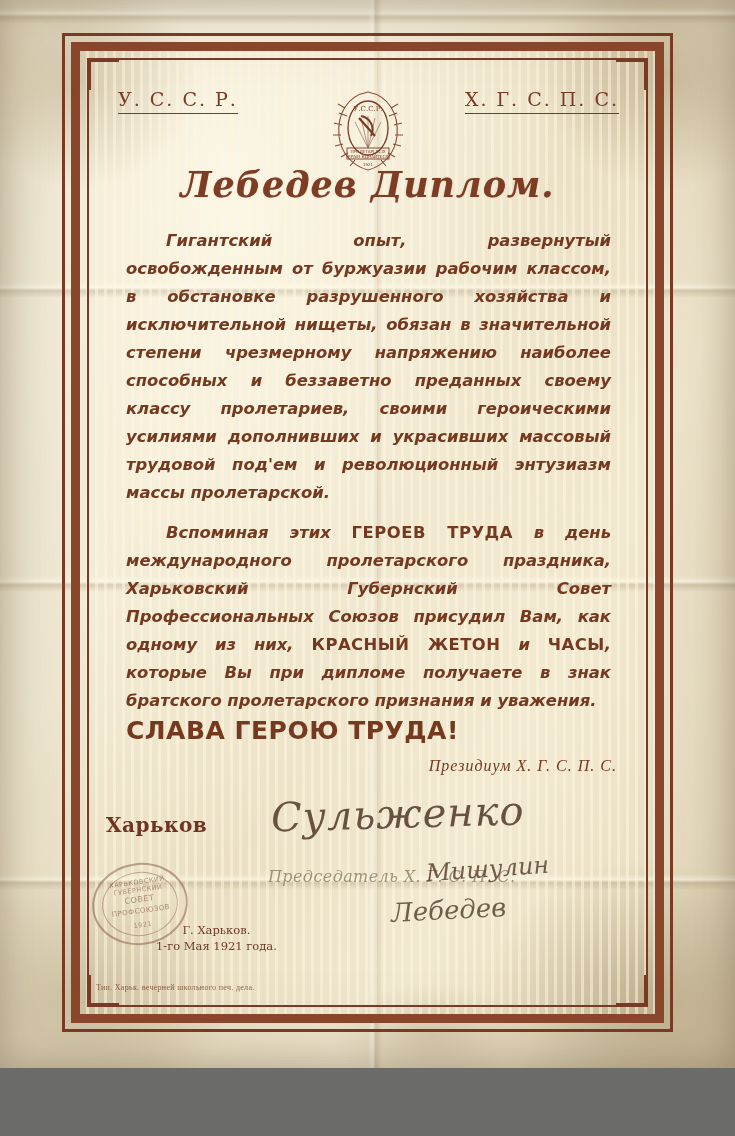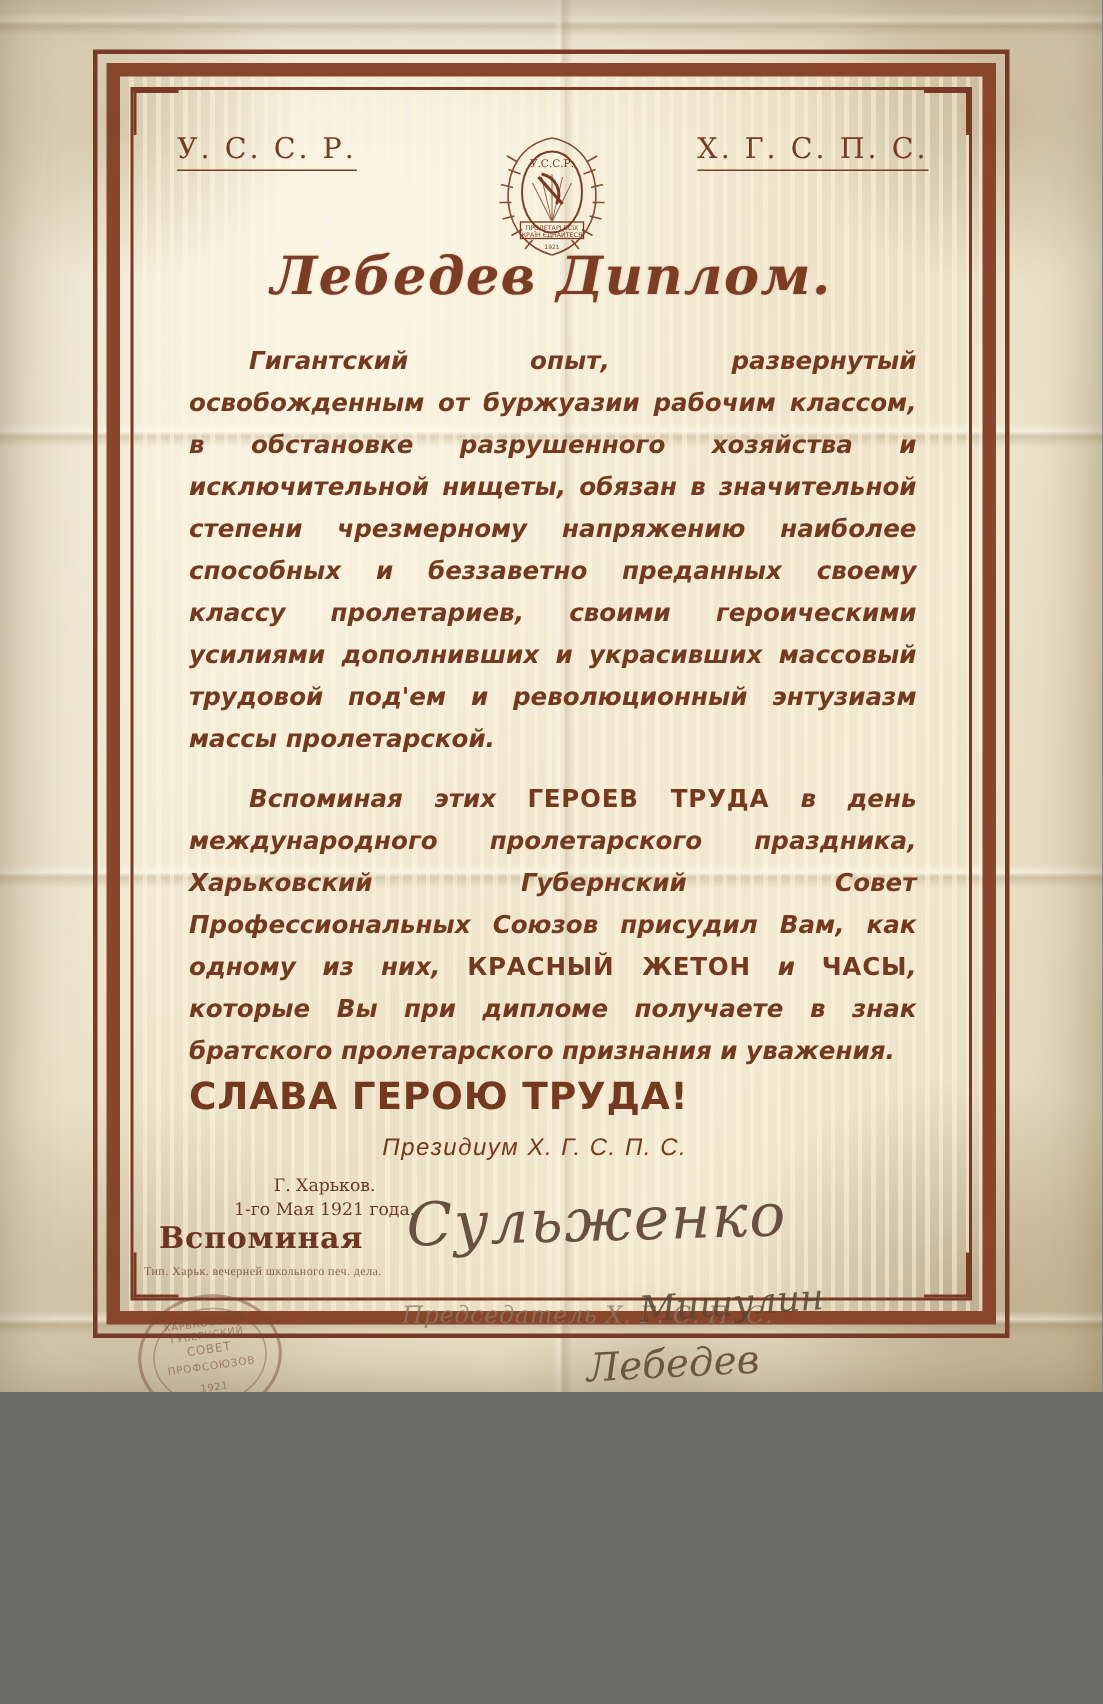--- a/index.html
+++ b/index.html
@@ -11,21 +11,21 @@
     width: 735px;
     height: 1136px;
     overflow: hidden;
     font-family: "Liberation Serif", serif;
   }
 
   
   #page {
     position: relative;
     width: 735px;
-    height: 928px;
+    height: 1068px;
     background:
       radial-gradient(ellipse at 30% 18%, rgba(255,252,238,0.75) 0%, rgba(255,252,238,0) 55%),
       radial-gradient(ellipse at 75% 70%, rgba(244,236,214,0.6) 0%, rgba(244,236,214,0) 60%),
       linear-gradient(115deg, #ded2b4 0%, #e9dfc4 12%, #efe7cf 30%, #e7dcc0 52%, #efe6cd 70%, #ded1b0 88%, #cfc09c 100%);
     overflow: hidden;
   }
 
   
   .stain {
     position: absolute;
@@ -162,22 +162,22 @@
     font-weight: bold;
     font-size: 25px;
     letter-spacing: 0.5px;
     text-indent: 0;
     margin-top: 2px;
   }
 
   #presidium {
     margin-top: 10px;
     padding-right: 22px;
-    text-align: center;
-    font-family: Liberation Sans, sans-serif;
+    text-align: right;
+    font-family: Liberation Serif, serif;
     font-style: italic;
     font-size: 16px;
     color: #74391f;
     letter-spacing: 1px;
   }
 
   
   #recipient-row {
     position: relative;
     margin-top: 16px;
@@ -362,21 +362,21 @@
     <div id="title">Лебедев Диплом.</div>
 
     <div class="body-block">
       <p>Гигантский опыт, развернутый освобожденным от буржуазии рабочим классом, в обстановке разрушенного хозяйства и исключительной нищеты, обязан в значительной степени чрезмерному напряжению наиболее способных и беззаветно преданных своему классу пролетариев, своими героическими усилиями дополнивших и украсивших массовый трудовой под'ем и революционный энтузиазм массы пролетарской.</p>
       <p><span>Вспоминая этих </span><span class="caps">ГЕРОЕВ ТРУДА</span><span> в день международного пролетарского праздника, Харьковский Губернский Совет Профессиональных Союзов присудил Вам, как одному из них, </span><span class="caps">КРАСНЫЙ ЖЕТОН</span><span> и </span><span class="caps">ЧАСЫ</span><span>, которые Вы при дипломе получаете в знак братского пролетарского признания и уважения.</span><span class="slava">СЛАВА ГЕРОЮ ТРУДА!</span></p>
     </div>
 
     <div id="presidium">Президиум Х. Г. С. П. С.</div>
 
     <div id="recipient-row">
-      <div id="recipient-label">Вспоминая</div>
+      <div id="recipient-label">Харьков</div>
       <div id="recipient-name">Сульженко</div>
     </div>
 
     <div id="sig-area">
       <div id="stamp">
         <div class="stamp-t st1">ХАРЬКОВСКИЙ ГУБЕРНСКИЙ</div>
         <div class="stamp-t st2">СОВЕТ</div>
         <div class="stamp-t st3">ПРОФСОЮЗОВ</div>
         <div class="stamp-t st4">1921</div>
       </div>

